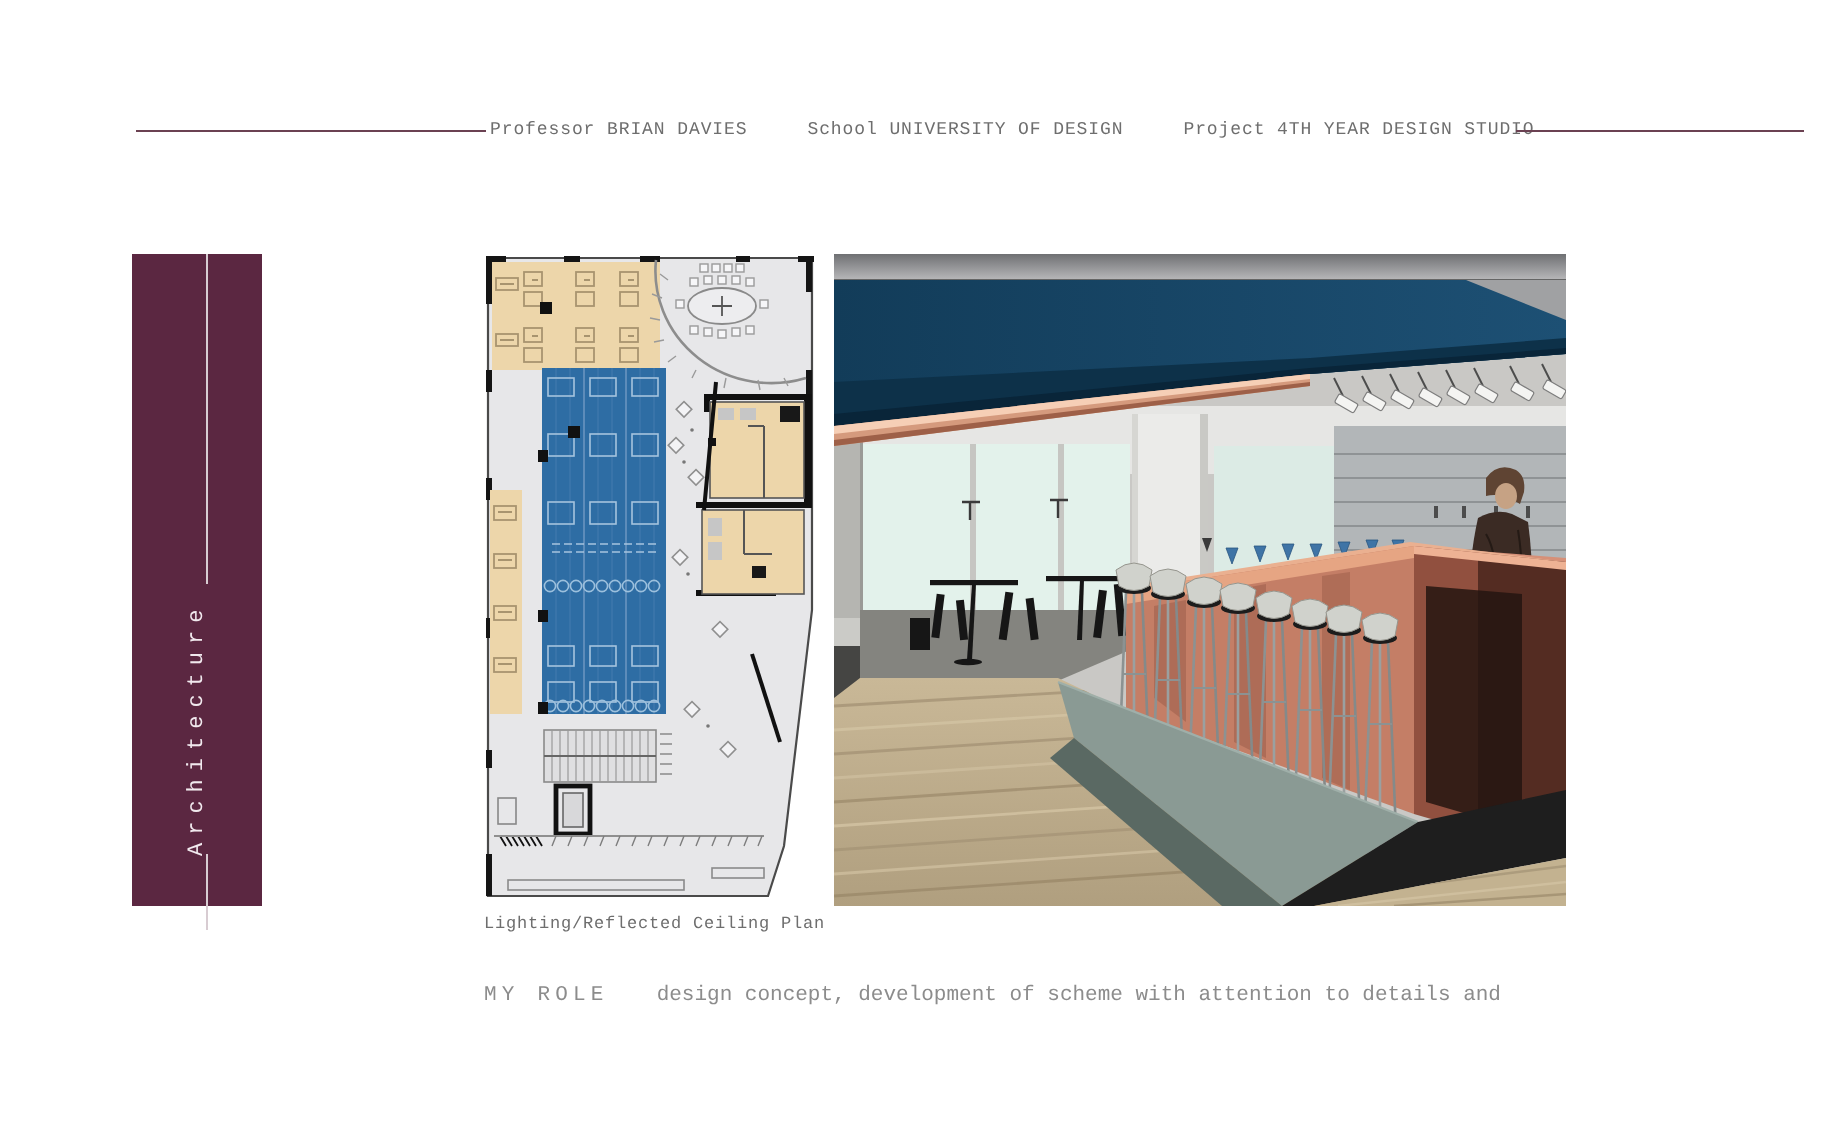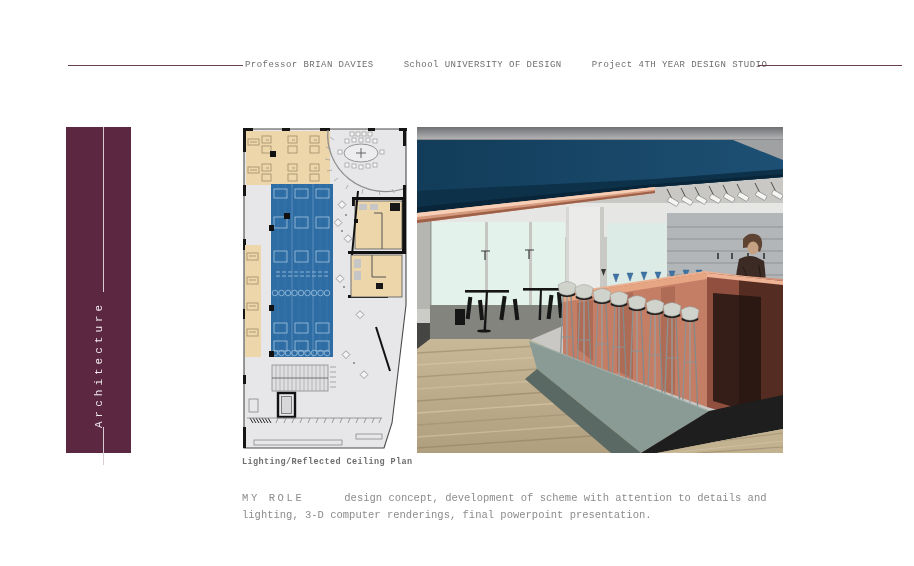--- a/index.html
+++ b/index.html
@@ -17,25 +17,25 @@
   .v-line{position:absolute;left:37px;width:1px;background:#d8ccd2;}
   .v-line.top{top:0;height:165px;}
   .v-line.bottom{top:300px;height:38px;}
   .v-label{position:absolute;left:50%;top:165px;height:136px;transform:translateX(-50%);
            writing-mode:vertical-rl;transform:translateX(-50%) rotate(180deg);
            color:#f1e9ee;font-size:11px;letter-spacing:4px;white-space:nowrap;}
   
   .plan{position:absolute;left:242px;top:127px;width:166px;height:328px;}
   .render{position:absolute;left:417px;top:127px;width:366px;height:326px;}
   .caption{position:absolute;left:242px;top:457px;font-size:8.5px;letter-spacing:.4px;
-           color:var(--caption_text);white-space:nowrap;font-weight:bold;}
+           color:var(--caption_text);white-space:nowrap;}
   
   .role{position:absolute;left:242px;top:490px;width:560px;font-size:10.5px;
         line-height:17px;color:var(--body_text);}
-  .role-label{letter-spacing:2.6px;margin-right:40px;}
+  .role-label{letter-spacing:2.6px;margin-right:24px;}
   svg{display:block;}
 </style>
 </head>
 <body>
 
 <div class="page">
 
   <div class="rule rule-left"></div>
   <div class="header-fields">
     <span>Professor BRIAN DAVIES</span>
@@ -402,16 +402,15 @@
       <path d="M280,326 L366,320" stroke="#a18f70"></path>
     </g>
   </svg>
 
   <div class="caption">Lighting/Reflected Ceiling Plan</div>
 
   <div class="role">
     <div>
       <span class="role-label">MY ROLE</span><span>design concept, development of scheme with attention to details and</span>
     </div>
-    <div>lighting, 3-D computer renderings, final powerpoint presentation.</div>
   </div>
 
 </div>
 
 </body></html>

